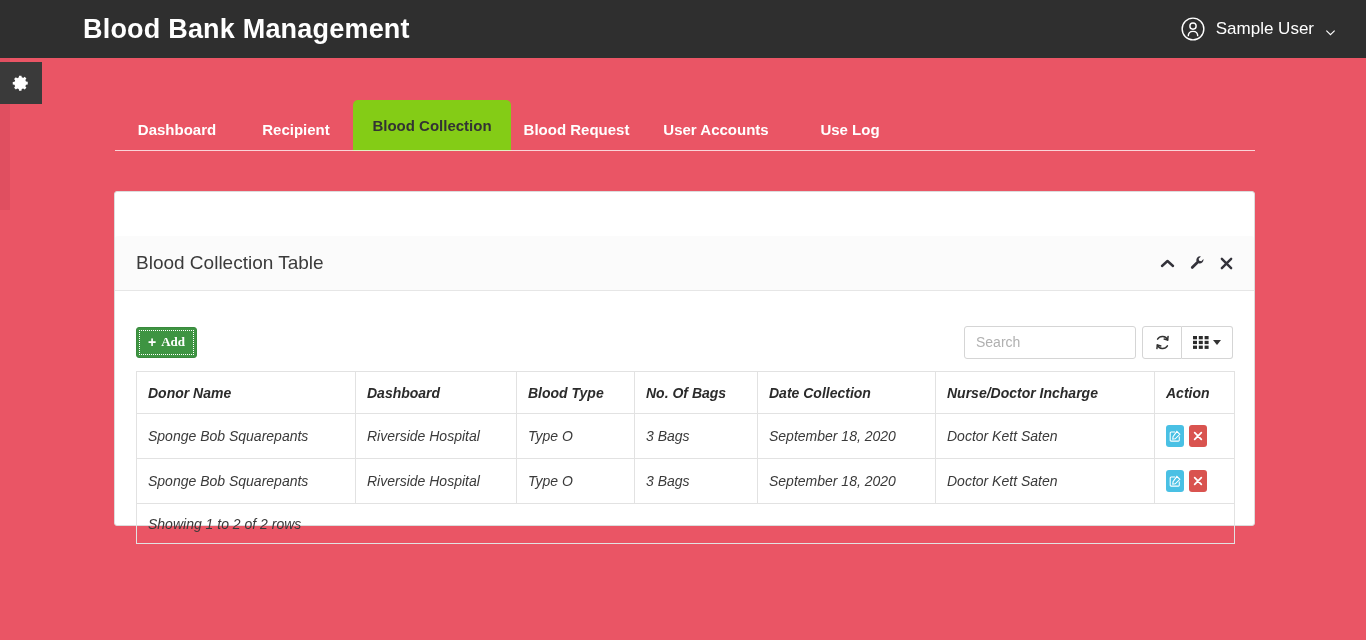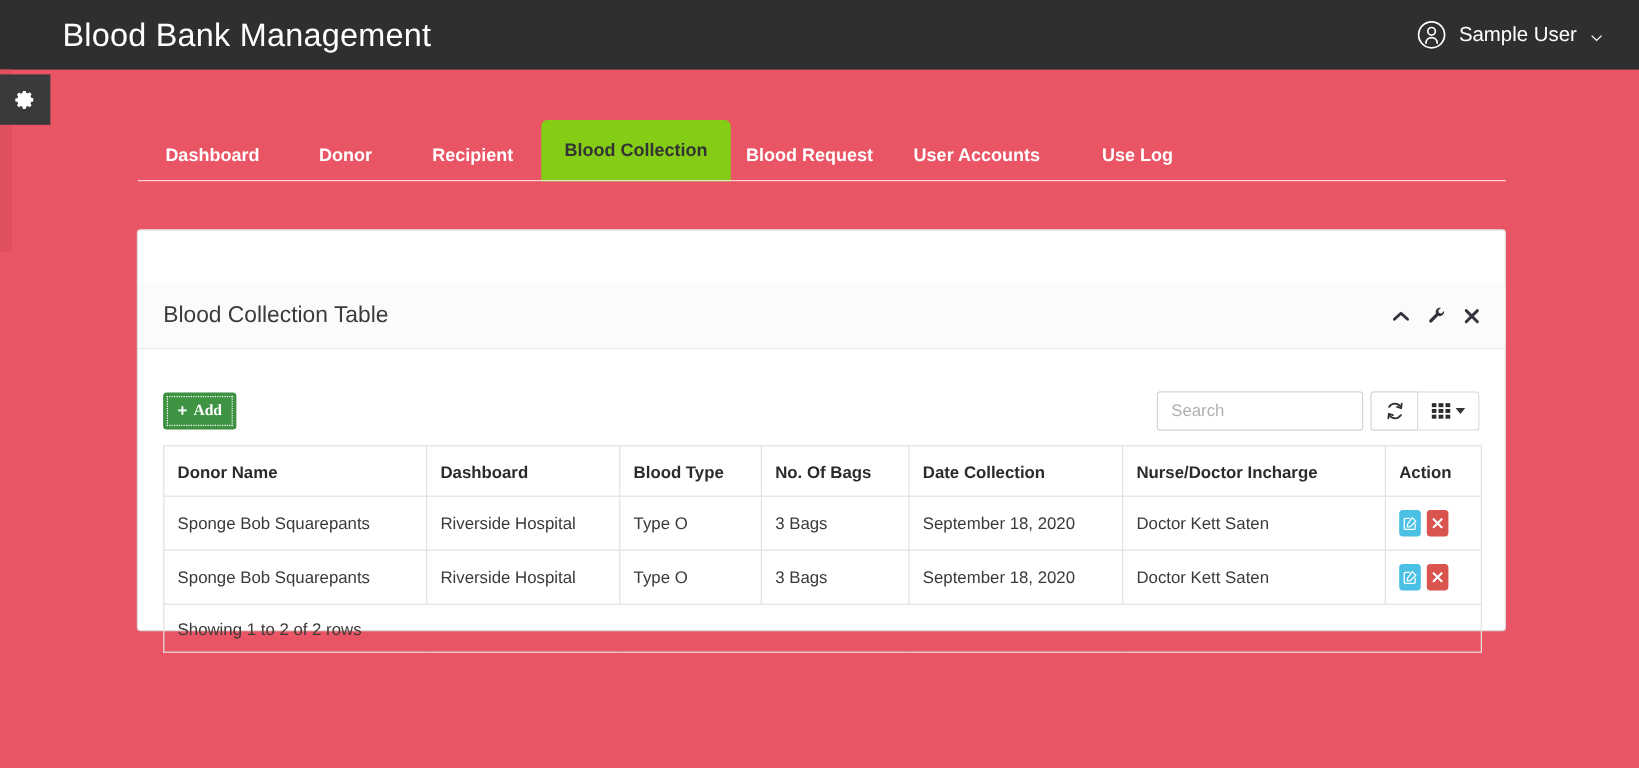--- a/index.html
+++ b/index.html
@@ -15,22 +15,22 @@
   .topbar {
     position: absolute; left: 0; top: 0;
     width: 1366px; height: 58px;
     background: #2f2f2f;
     display: flex; align-items: center;
     justify-content: space-between;
   }
   .brand {
     color: #ffffff;
     font-size: 27px;
-    font-weight: 400;
-    margin-left: 52px;
+    font-weight: 700;
+    margin-left: 83px;
     letter-spacing: .2px;
     white-space: nowrap;
   }
   .user-area {
     display: flex; align-items: center;
     margin-right: 30px;
     color: #ffffff;
     font-size: 16px;
     white-space: nowrap;
   }
@@ -182,20 +182,21 @@
     margin-top: 12px;
     table-layout: fixed;
   }
   table.grid th, table.grid td {
     border: 1px solid #e2e2e2;
     text-align: left;
     font-size: 14px;
     padding: 11px 27px 11px 11px;
     color: #3a3a3a;
     vertical-align: middle;
+    font-style: italic;
   }
   table.grid th {
     font-weight: 700;
     color: #2b2b2b;
     height: 42px;
     padding-top: 12px; padding-bottom: 12px;
   }
   table.grid td { height: 40px; }
   .c0 { width: 219px; }
   .c1 { width: 161px; }
@@ -258,21 +259,20 @@
     <svg viewBox="0 0 24 24" fill="#ffffff">
       <path d="M12 8.2a3.8 3.8 0 1 0 0 7.6 3.8 3.8 0 0 0 0-7.6zm0 5.9a2.1 2.1 0 1 1 0-4.2 2.1 2.1 0 0 1 0 4.2z"></path>
       <path d="M21 13.6v-3.2l-2.4-.4a6.9 6.9 0 0 0-.8-1.9l1.4-2-2.3-2.3-2 1.4a6.9 6.9 0 0 0-1.9-.8L12.6 2.4H9.4L9 4.8a6.9 6.9 0 0 0-1.9.8l-2-1.4-2.3 2.3 1.4 2a6.9 6.9 0 0 0-.8 1.9l-2.4.4v3.2l2.4.4c.2.7.4 1.3.8 1.9l-1.4 2 2.3 2.3 2-1.4c.6.4 1.2.6 1.9.8l.4 2.4h3.2l.4-2.4c.7-.2 1.3-.4 1.9-.8l2 1.4 2.3-2.3-1.4-2c.4-.6.6-1.2.8-1.9l2.4-.4z"></path>
     </svg>
   </span>
 </div>
 
 <div class="navwrap">
   <div class="tabs">
     <div class="tab t0">Dashboard</div>
-    <div class="tab t1">Donor</div>
     <div class="tab t2">Recipient</div>
     <div class="tab t3 active">Blood Collection</div>
     <div class="tab t4">Blood Request</div>
     <div class="tab t6">User Accounts</div>
     <div class="tab t7">Use Log</div>
   </div>
   <div class="navline"></div>
 </div>
 
 <div class="panel">

